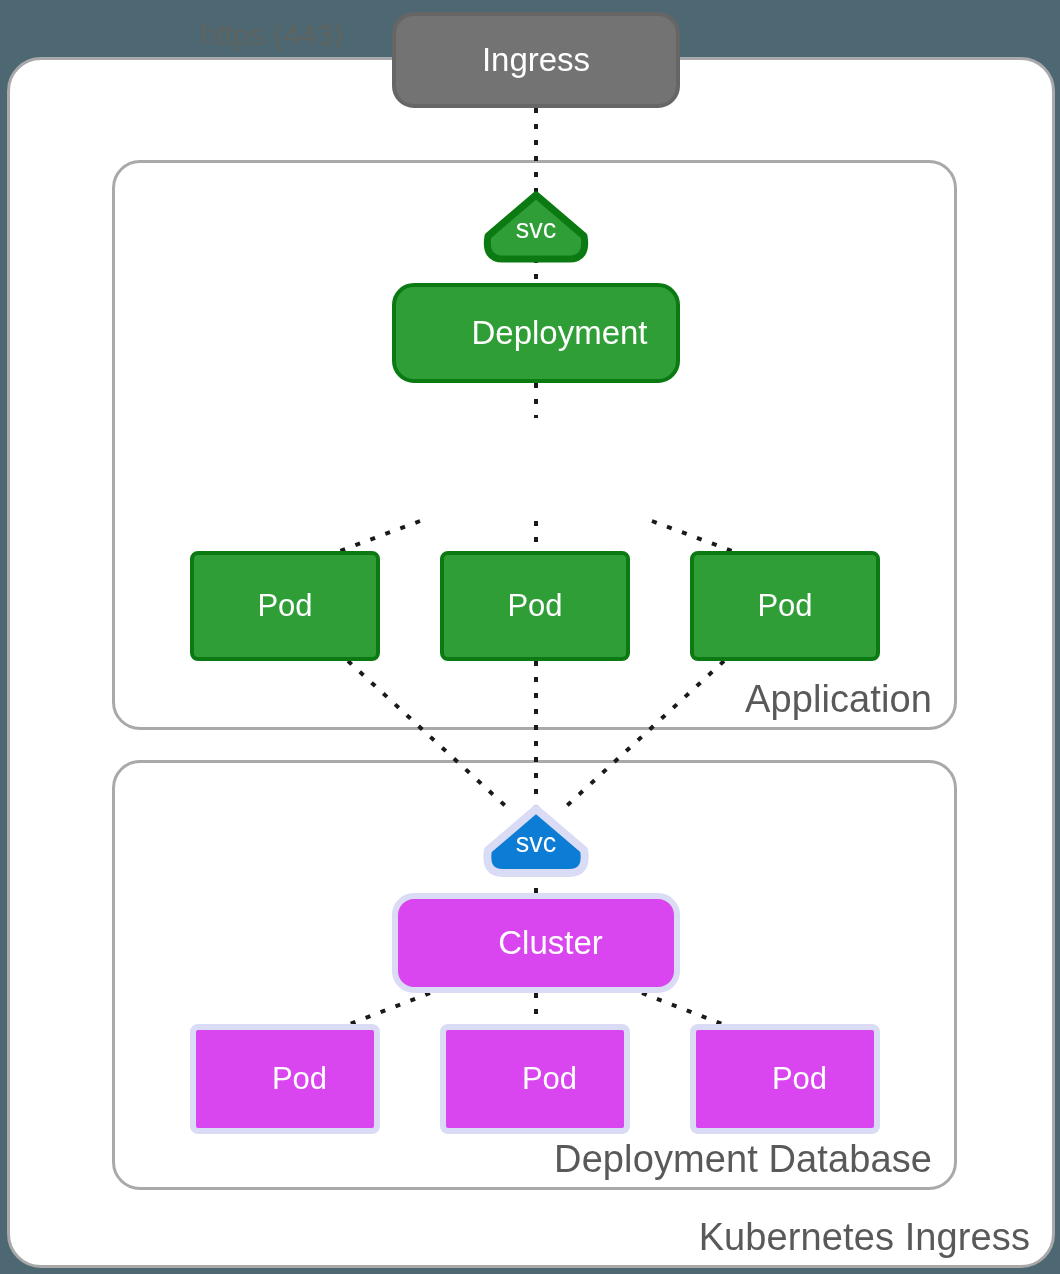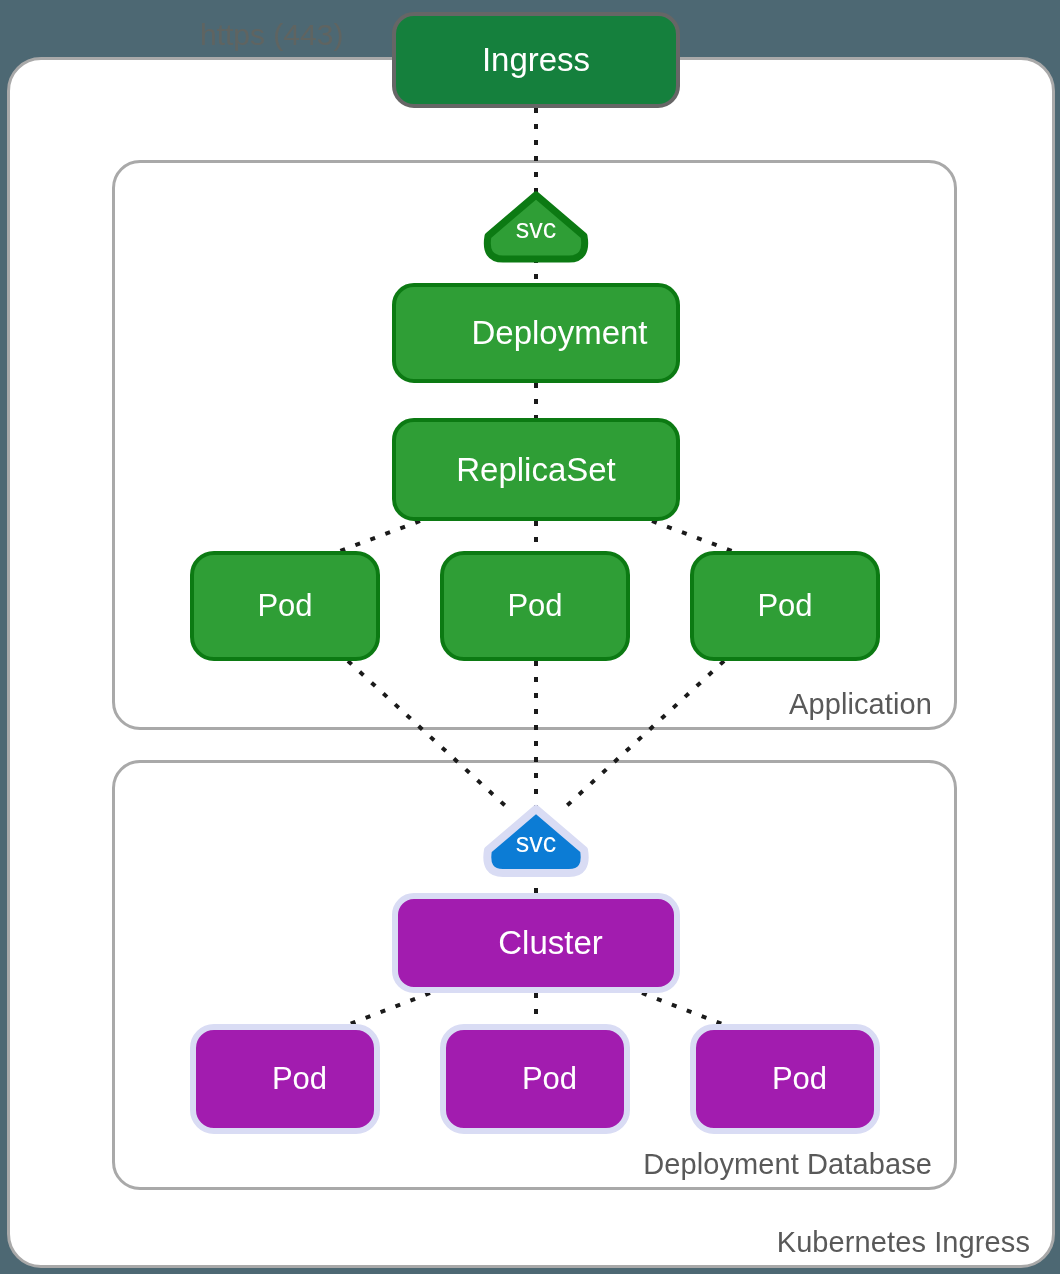--- a/index.html
+++ b/index.html
@@ -61,21 +61,21 @@
     width: 845px;
     height: 430px;
     border-radius: 28px;
     z-index: 2;
   }
 
   .container-label {
     position: absolute;
     right: 22px;
     bottom: 6px;
-    font-size: 29px;
+    font-size: 38px;
     color: #595959;
     white-space: nowrap;
     letter-spacing: 0.1px;
     margin-top: 20px;
   }
 
   
   .node {
     position: absolute;
     box-sizing: border-box;
@@ -92,34 +92,34 @@
     border-style: solid;
     border-width: 4px;
   }
 
   
   #node-ingress {
     left: 392px;
     top: 12px;
     width: 288px;
     height: 96px;
-    background: #15803d;
+    background: #737373;
     border-color: #666666;
     font-size: 33px;
     z-index: 6;
   }
 
   
   .green {
     background: #2f9e36;
     border-color: #0c7a13;
   }
   
   .blue {
-    background: #a21caf;
+    background: #d946ef;
     border-color: #d9dcf4;
     border-width: 6px;
     padding-left: 29px;
   }
 
   #node-deployment {
     left: 392px;
     top: 283px;
     width: 288px;
     height: 100px;
@@ -138,21 +138,21 @@
     top: 893px;
     width: 288px;
     height: 100px;
     font-size: 33px;
   }
 
   .pod {
     width: 190px;
     height: 110px;
     font-size: 31px;
-    border-radius: 24px;
+    border-radius: 8px;
   }
   #pod-app-1 { left: 190px; top: 551px; }
   #pod-app-2 { left: 440px; top: 551px; }
   #pod-app-3 { left: 690px; top: 551px; }
 
   #pod-db-1 { left: 190px; top: 1024px; }
   #pod-db-2 { left: 440px; top: 1024px; }
   #pod-db-3 { left: 690px; top: 1024px; }
 
   
@@ -251,23 +251,20 @@
     <svg viewBox="0 0 110 70" xmlns="http://www.w3.org/2000/svg">
       <path d="M 55 3 L 103 44 Q 107 67 88 67 L 22 67 Q 3 67 7 44 Z" fill="#2f9e36" stroke="#0c7a13" stroke-width="7" stroke-linejoin="round"></path>
     </svg>
     <span class="svc-label">svc</span>
   </div>
 
   <div class="node rbox green" id="node-deployment">
     <span>Deployment</span>
   </div>
 
-  <div class="node rbox green" id="node-replicaset">
-    <span>ReplicaSet</span>
-  </div>
 
   <div class="node rbox green pod" id="pod-app-1">
     <span>Pod</span>
   </div>
   <div class="node rbox green pod" id="pod-app-2">
     <span>Pod</span>
   </div>
   <div class="node rbox green pod" id="pod-app-3">
     <span>Pod</span>
   </div>

